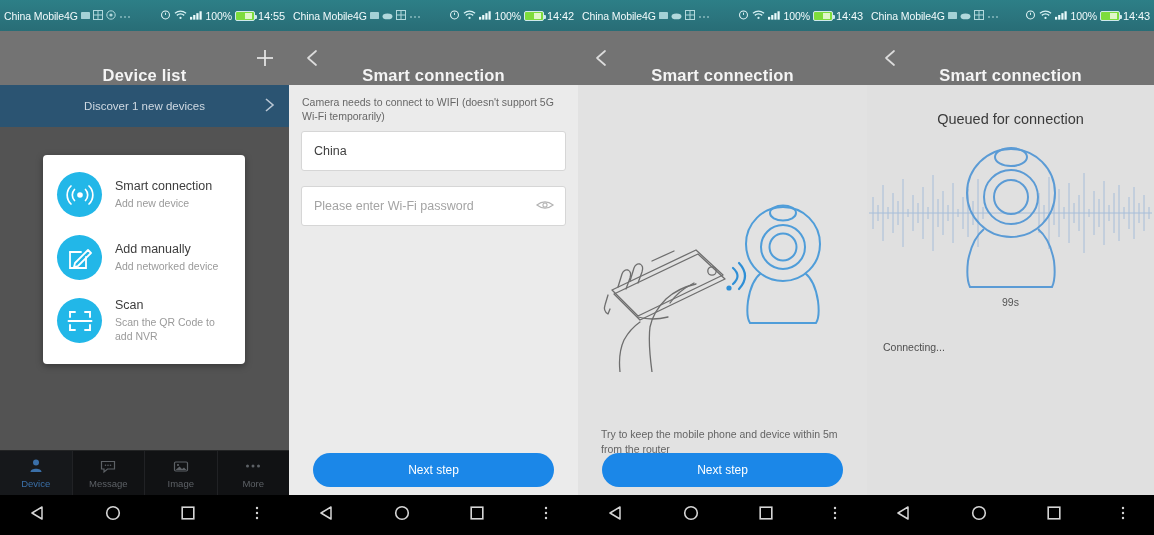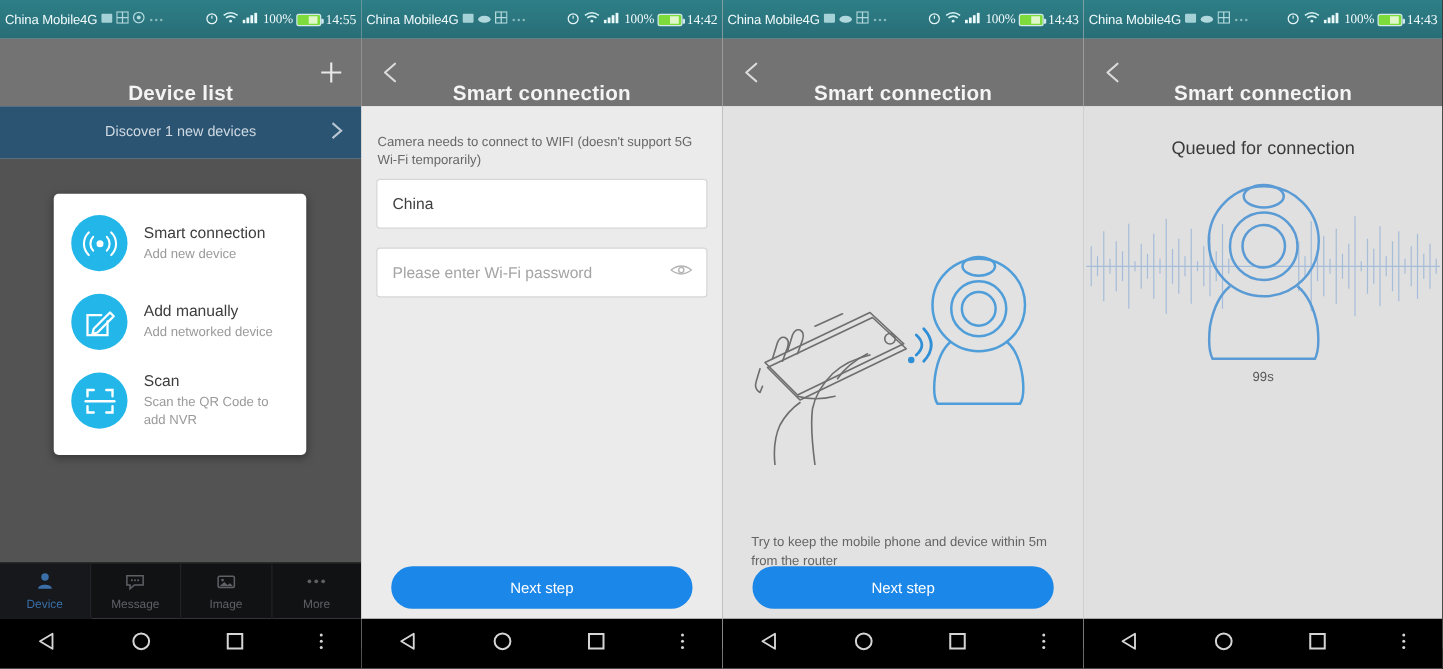--- a/index.html
+++ b/index.html
@@ -23,21 +23,21 @@
     display: flex; align-items: center;
     padding: 0 4px;
     color: #eaf7f8;
     font-size: 10.5px;
     letter-spacing: -0.1px;
     white-space: nowrap;
   }
   .sb-carrier { font-size: 10.5px; font-weight: 400; color: #f2fbfc; }
   .sb-ico { display:inline-block; margin-left:3px; opacity:0.82; }
   .sb-spacer { flex: 1; }
-  .sb-right { display: flex; align-items: center; gap: 3px; font-family: Liberation Serif, serif; }
+  .sb-right { display: flex; align-items: center; gap: 3px; }
   .sb-batt {
     width: 20px; height: 10px; border: 1px solid #cfe9ec; border-radius: 2px;
     background: #7ddc3c; position: relative; display:inline-block;
   }
   .sb-batt:after {
     content: ""; position: absolute; right:-3px; top:3px; width:2px; height:4px;
     background:#cfe9ec; border-radius:0 1px 1px 0;
   }
   .sb-batt i { position:absolute; right:2px; top:1px; width:7px; height:6px; background:#dff7c9; display:block;}
   .sb-time { font-size: 11px; color: #f2fbfc; }
@@ -106,21 +106,21 @@
   .tab.active { color: #3a6fa8; background: #16181b; }
 
   
   .navbar {
     position: absolute; bottom: 0; left: 0; right: 0;
     height: 40px; background: #000;
     display: flex; align-items: center; justify-content: space-around;
   }
 
   
-  .p2body { background: #ebebeb; height: calc(535px - 19px - 42px - 40px); position: relative; padding: 12px 12px; }
+  .p2body { background: #ebebeb; height: calc(535px - 19px - 42px - 40px); position: relative; padding: 0 12px; }
   .hint2 { font-size: 10.5px; color: #676767; line-height: 14px; padding: 10px 1px 8px 1px; }
   .field {
     height: 40px; background: #fff; border: 1px solid #d6d6d6; border-radius: 3px;
     display: flex; align-items: center; padding: 0 12px;
     margin-bottom: 15px; position: relative;
   }
   .field .val { font-size: 12.5px; color: #3f3f3f; }
   .field .ph { font-size: 12.5px; color: #a4a4a4; }
   .eye { position: absolute; right: 11px; top: 50%; transform: translateY(-50%); }
   .btn-primary {
@@ -707,20 +707,21 @@
             <circle cx="144" cy="62" r="27"></circle>
             <circle cx="144" cy="62" r="17"></circle>
             <path d="M117 94 Q105 104 101 126 Q99 144 103 152 L185 152 Q189 144 187 126 Q183 104 171 94"></path>
           </g>
         </svg>
       </div>
 
       <div class="p4timer">99s</div>
 
       <div class="p4status">
+        <div>Connecting...</div>
       </div>
     </div>
 
     <div class="navbar">
       <span><svg width="18" height="18" viewBox="0 0 18 18">
             <polygon points="13,3 3,9 13,15" fill="none" stroke="#d5d5d5" stroke-width="1.5" stroke-linejoin="round"></polygon>
           </svg></span>
       <span><svg width="18" height="18" viewBox="0 0 18 18">
             <circle cx="9" cy="9" r="6.3" fill="none" stroke="#d5d5d5" stroke-width="1.6"></circle>
           </svg></span>

